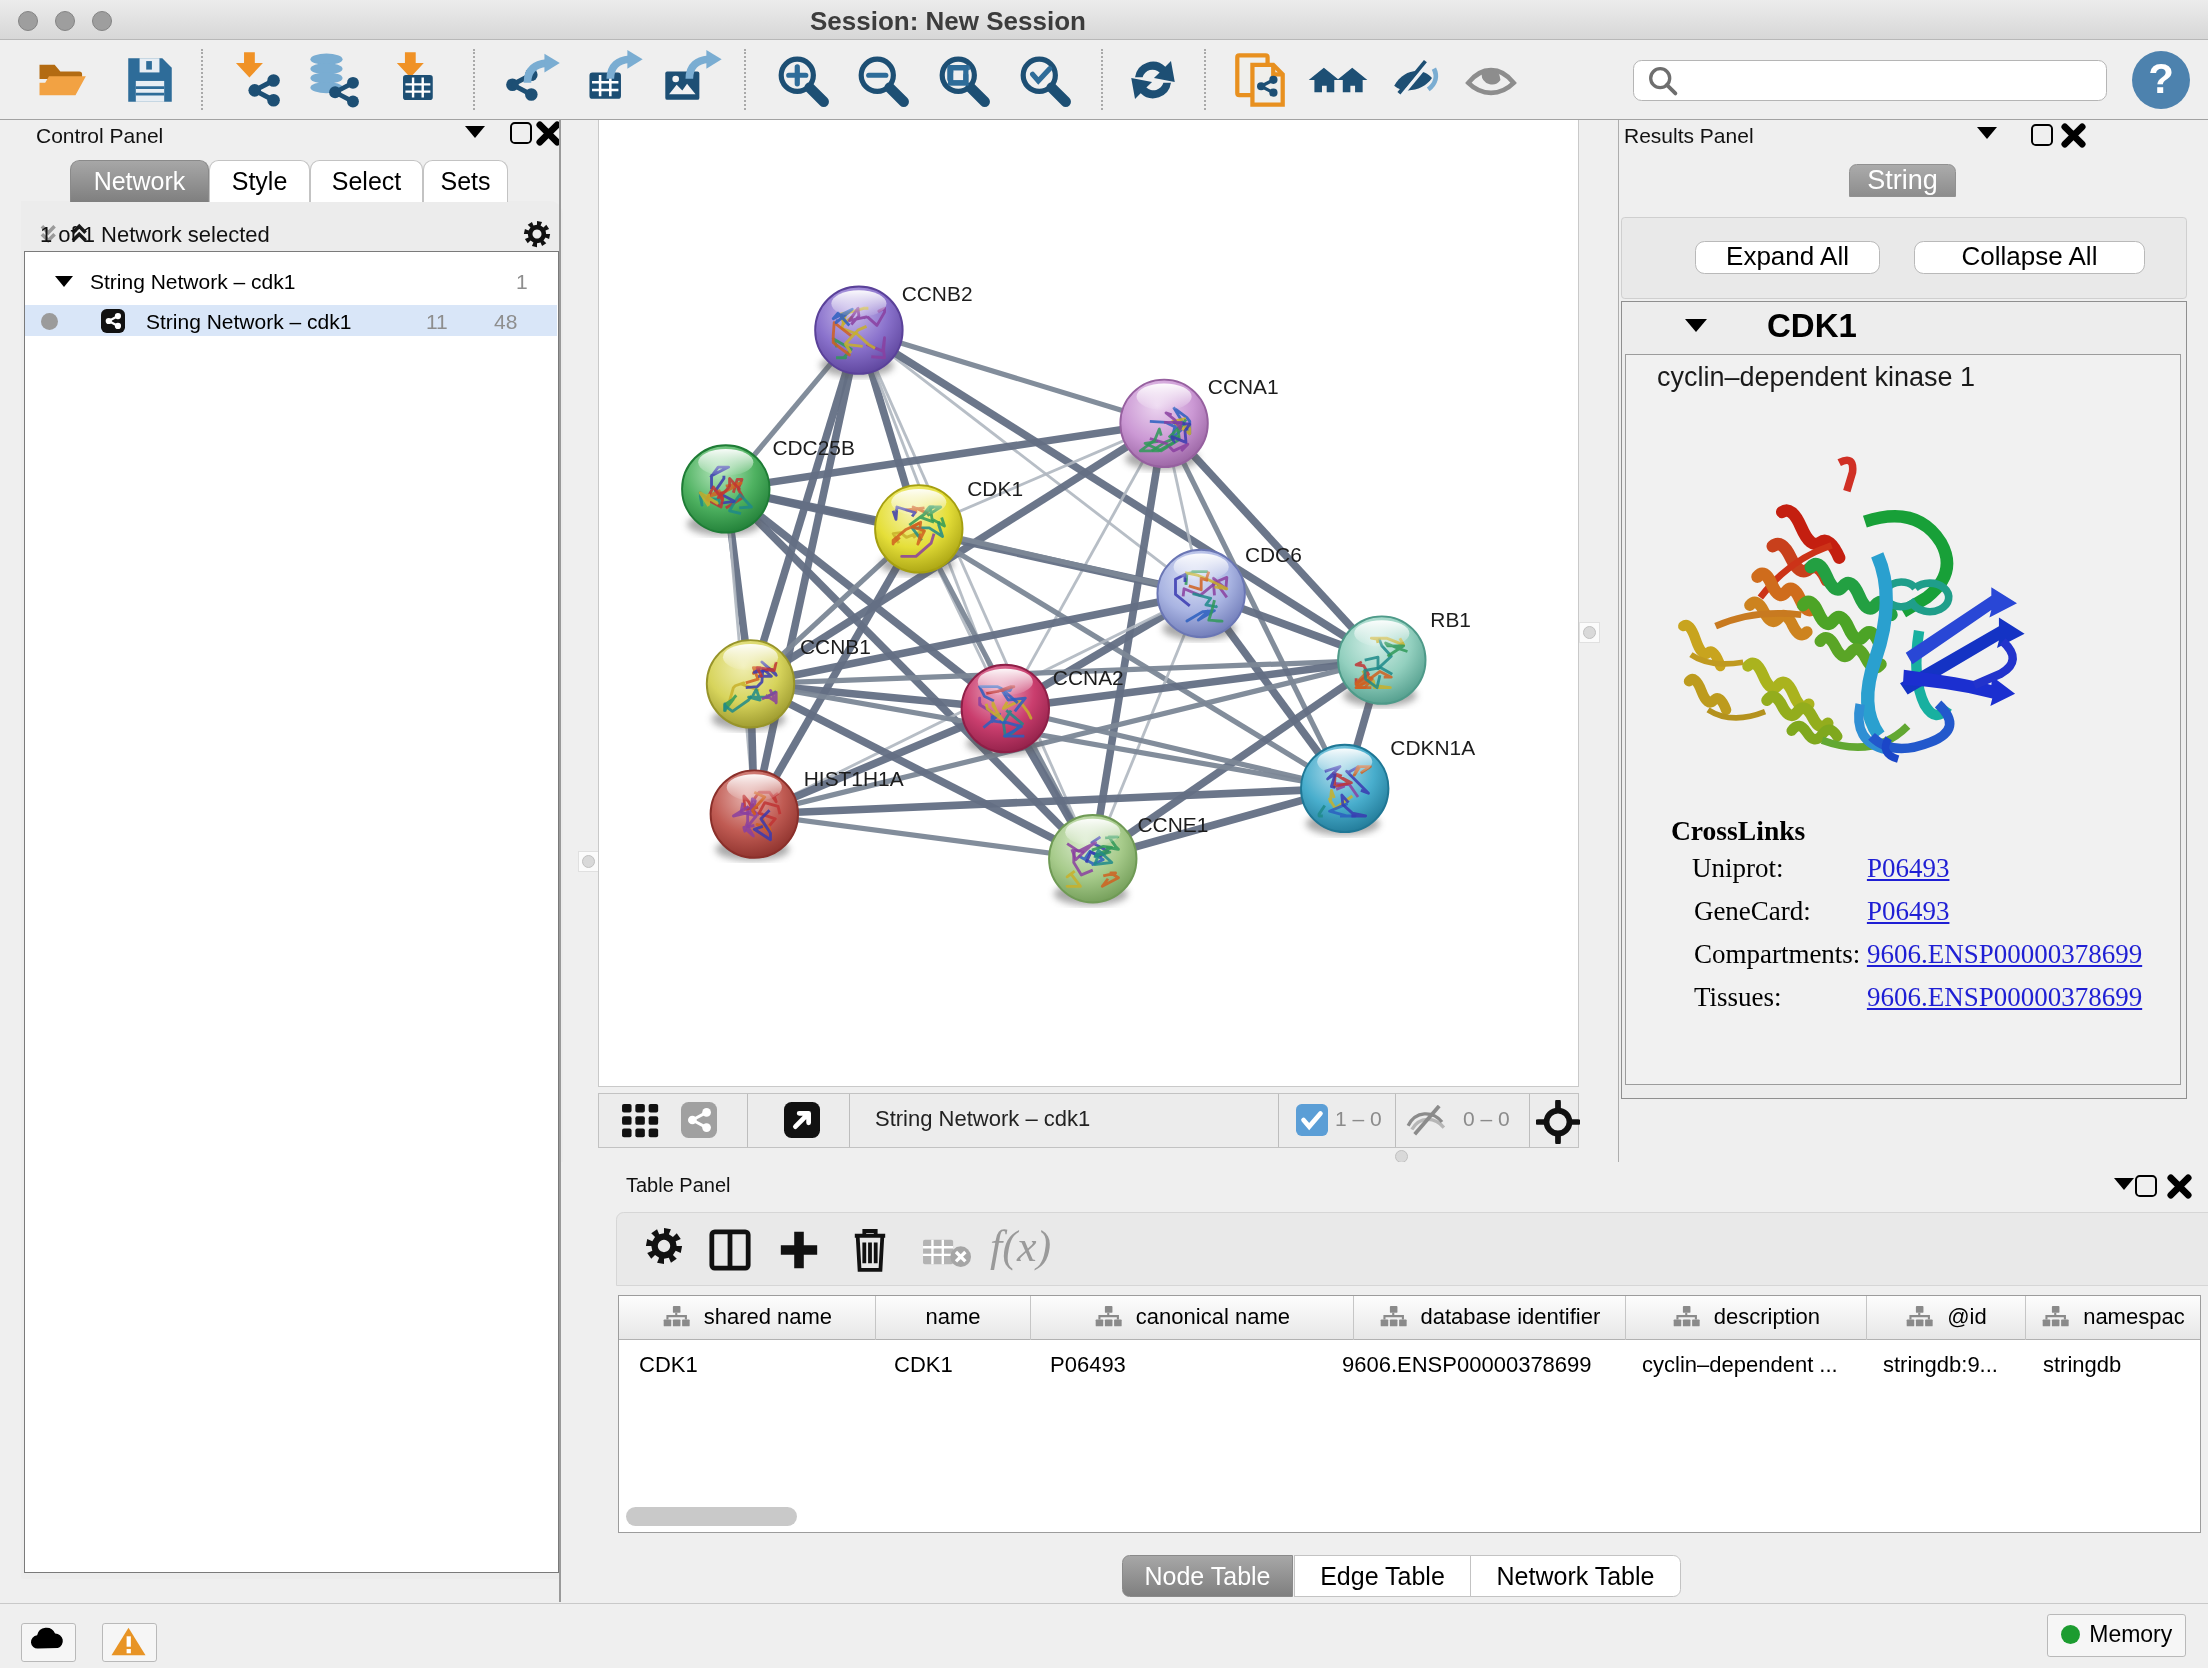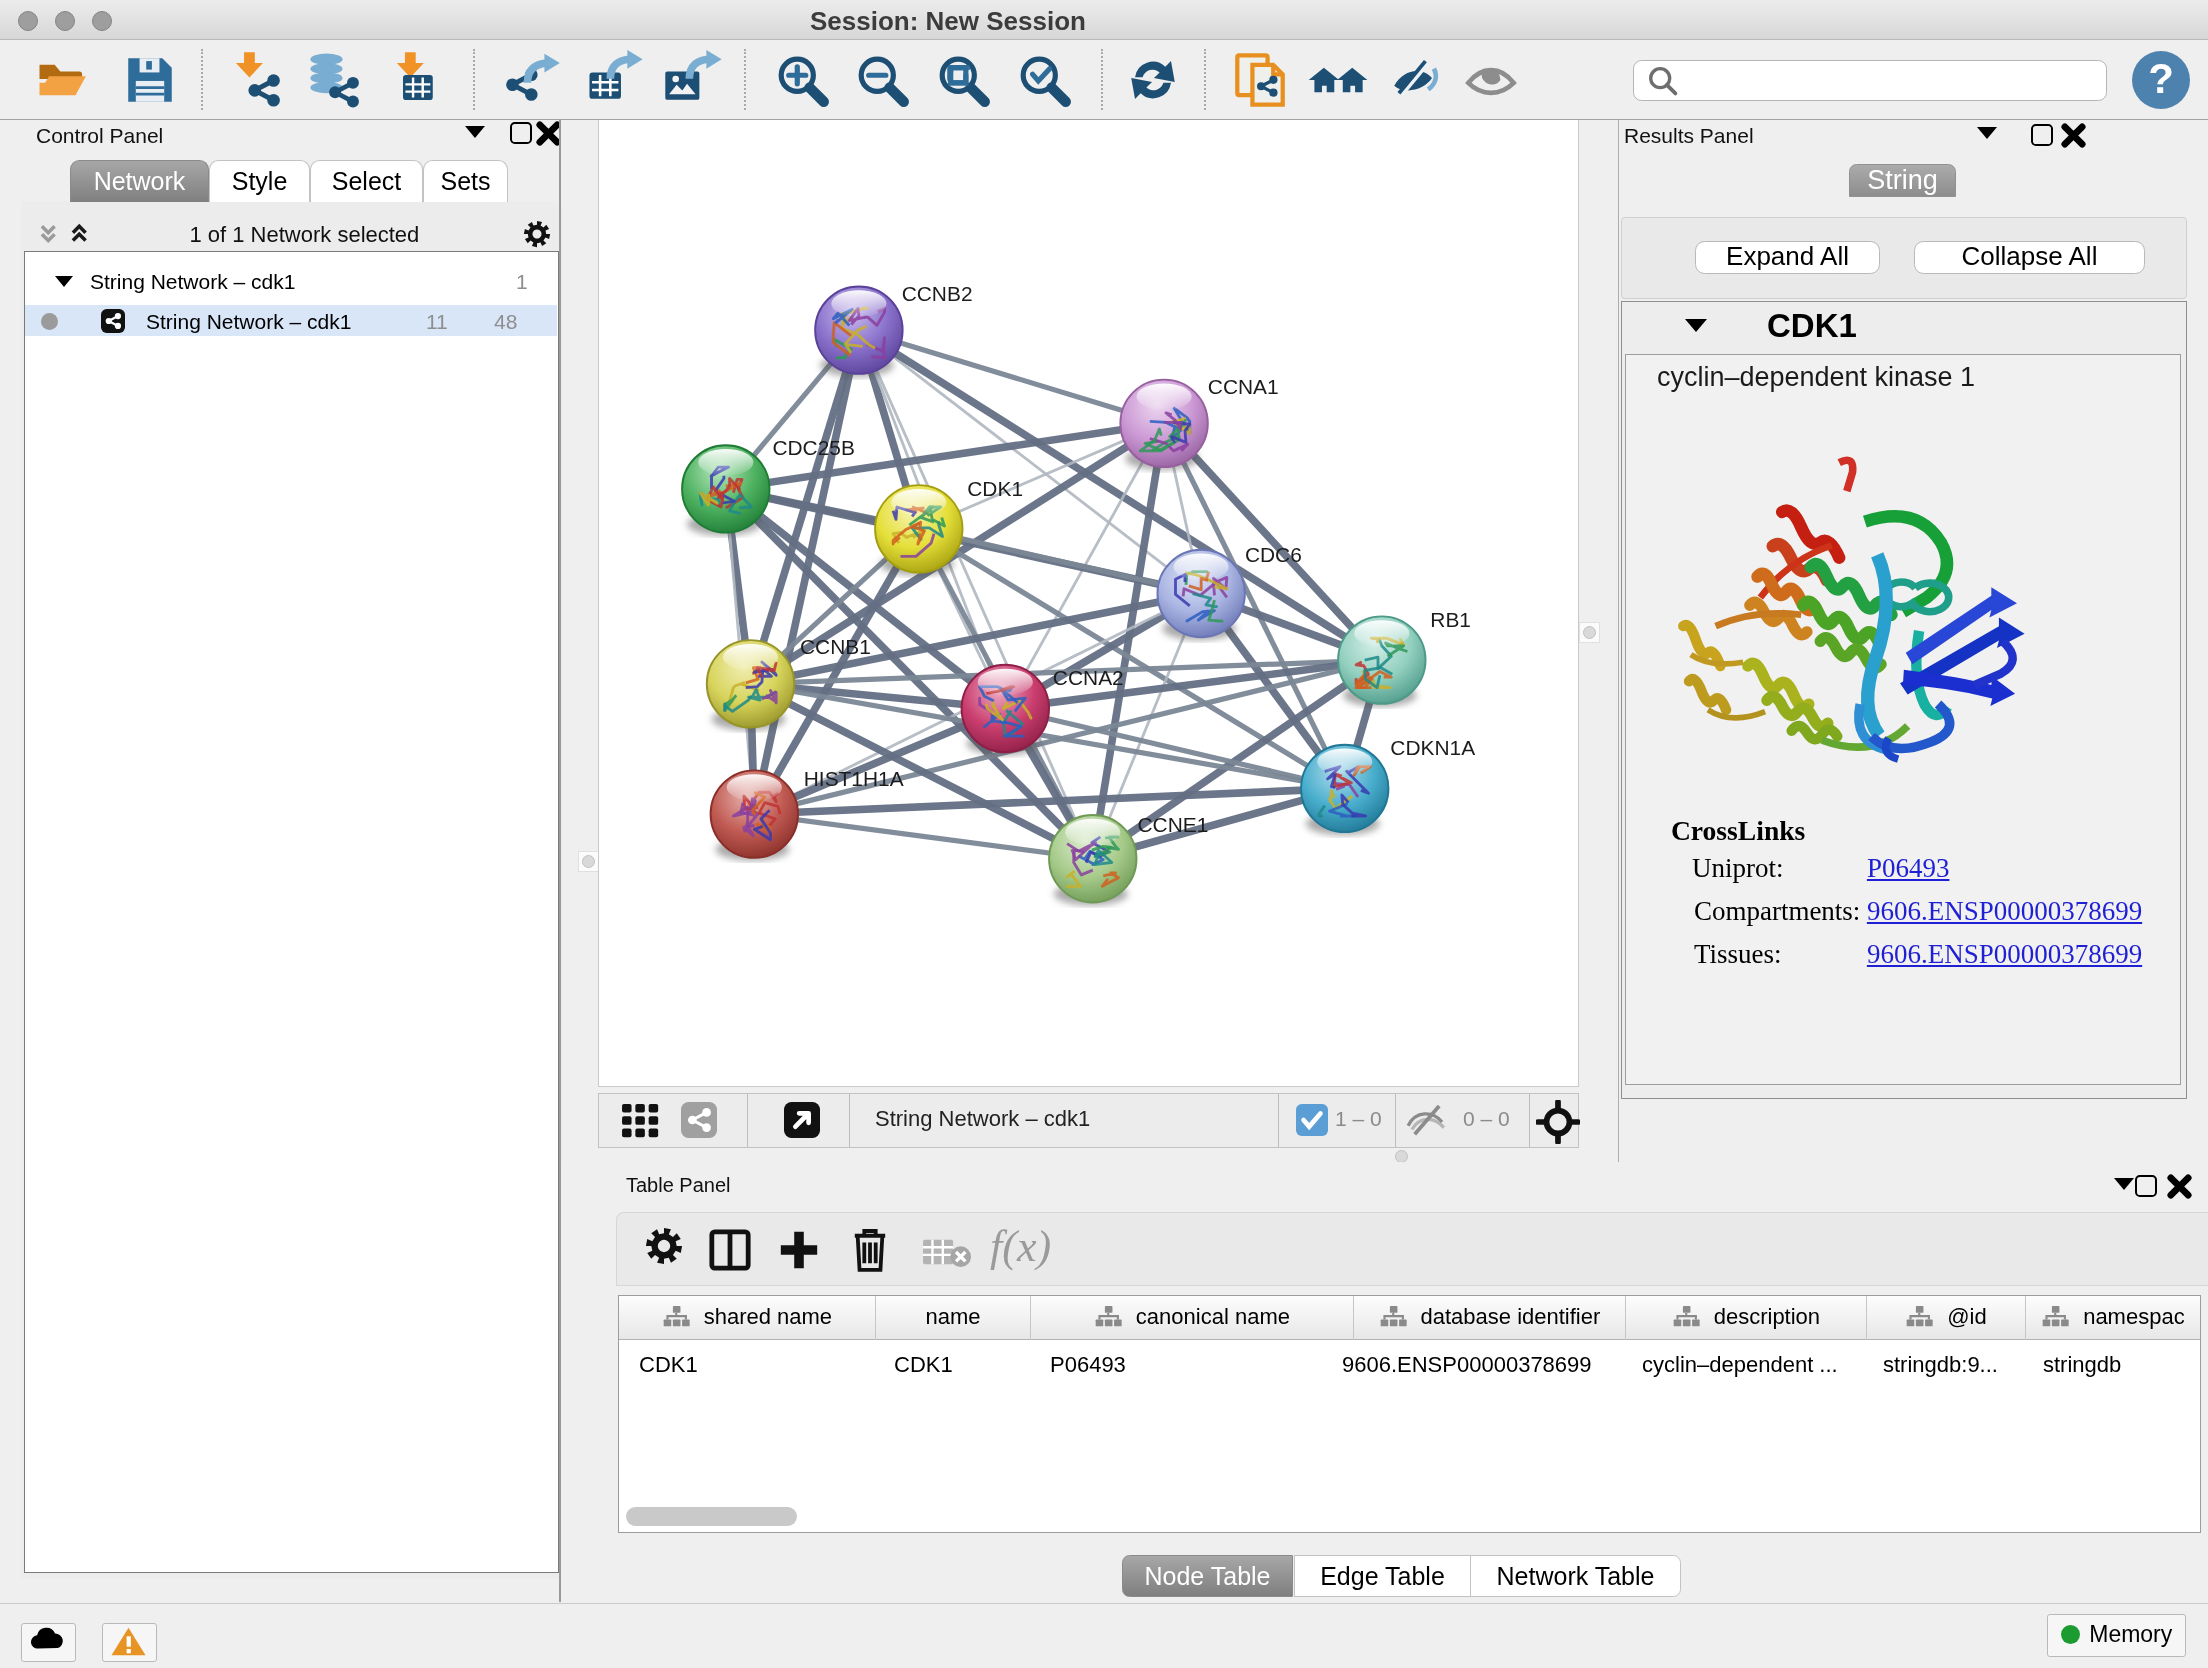--- a/index.html
+++ b/index.html
@@ -254,21 +254,21 @@
 <div class="tab" style="left:209px;width:101px">Style</div>
 <div class="tab" style="left:310px;width:113px">Select</div>
 <div class="tab" style="left:423px;width:85px">Sets</div>
 <div id="cphdr" class="abs">
  <svg class="abs" style="left:5.7px;top:13.3px" width="28.5" height="28.5" viewBox="0 0 36 36" fill="none" stroke="#9a9a9a" stroke-width="4.5">
   <path d="M10,8 l8,8 8,-8 M10,18 l8,8 8,-8"></path>
  </svg>
  <svg class="abs" style="left:36px;top:13.3px" width="28.5" height="28.5" viewBox="0 0 36 36" fill="none" stroke="#1a1a1a" stroke-width="4.5">
   <path d="M10,16 l8,-8 8,8 M10,26 l8,-8 8,8"></path>
  </svg>
- <div class="abs" style="left:11.4px;top:15px;width:529px;text-align:center">1 of 1 Network selected</div>
+ <div class="abs" style="left:11.4px;top:15px;width:529px;">1 of 1 Network selected</div>
  <div class="abs" style="left:493px;top:12.4px"><svg width="30" height="30" viewBox="-16 -16 32 32">
         <path d="M0.0,-14.0L5.4,-12.9L3.8,-9.1L6.9,-6.9L9.9,-9.9L12.9,-5.4L9.1,-3.8L9.8,0.0L14.0,0.0L12.9,5.4L9.1,3.8L6.9,6.9L9.9,9.9L5.4,12.9L3.8,9.1L0.0,9.8L0.0,14.0L-5.4,12.9L-3.8,9.1L-6.9,6.9L-9.9,9.9L-12.9,5.4L-9.1,3.8L-9.8,0.0L-14.0,0.0L-12.9,-5.4L-9.1,-3.8L-6.9,-6.9L-9.9,-9.9L-5.4,-12.9L-3.8,-9.1L-0.0,-9.8Z M4.8,0 A4.8,4.8 0 1 0 4.8,0.01Z" fill="#111" fill-rule="evenodd"></path>
       </svg></div>
 </div>
 <div id="netlist" class="abs">
  <div id="row1" class="abs">
   <div class="abs ptri" style="left:30px;top:16px;border-left-width:9.5px;border-right-width:9.5px;border-top-width:11.4px"></div>
   <div class="abs rowtxt" style="left:65px;top:10.5px">String Network – cdk1</div>
   <div class="abs rownum" style="left:491px;top:10.5px">1</div>
  </div>
@@ -714,20 +714,24 @@
       </svg>
   <div class="abs" id="crosslinks" style="left:45px;top:460px;width:504px">
    <div style="font-weight:bold;font-size:27.6px">CrossLinks</div>
    <table style="margin-top:0px;border-spacing:0 0;line-height:43px">
     <tbody>
             <tr>
               <td style="width:196px;padding-left:21px">Uniprot:</td>
               <td><a>P06493</a></td>
             </tr>
     <tr>
+              <td style="padding-left:23px">GeneCard:</td>
+              <td><a>P06493</a></td>
+            </tr>
+    <tr>
               <td style="padding-left:23px">Compartments:</td>
               <td><a>9606.ENSP00000378699</a></td>
             </tr>
     <tr>
               <td style="padding-left:23px">Tissues:</td>
               <td><a>9606.ENSP00000378699</a></td>
             </tr>
    </tbody>
         </table>
   </div>

